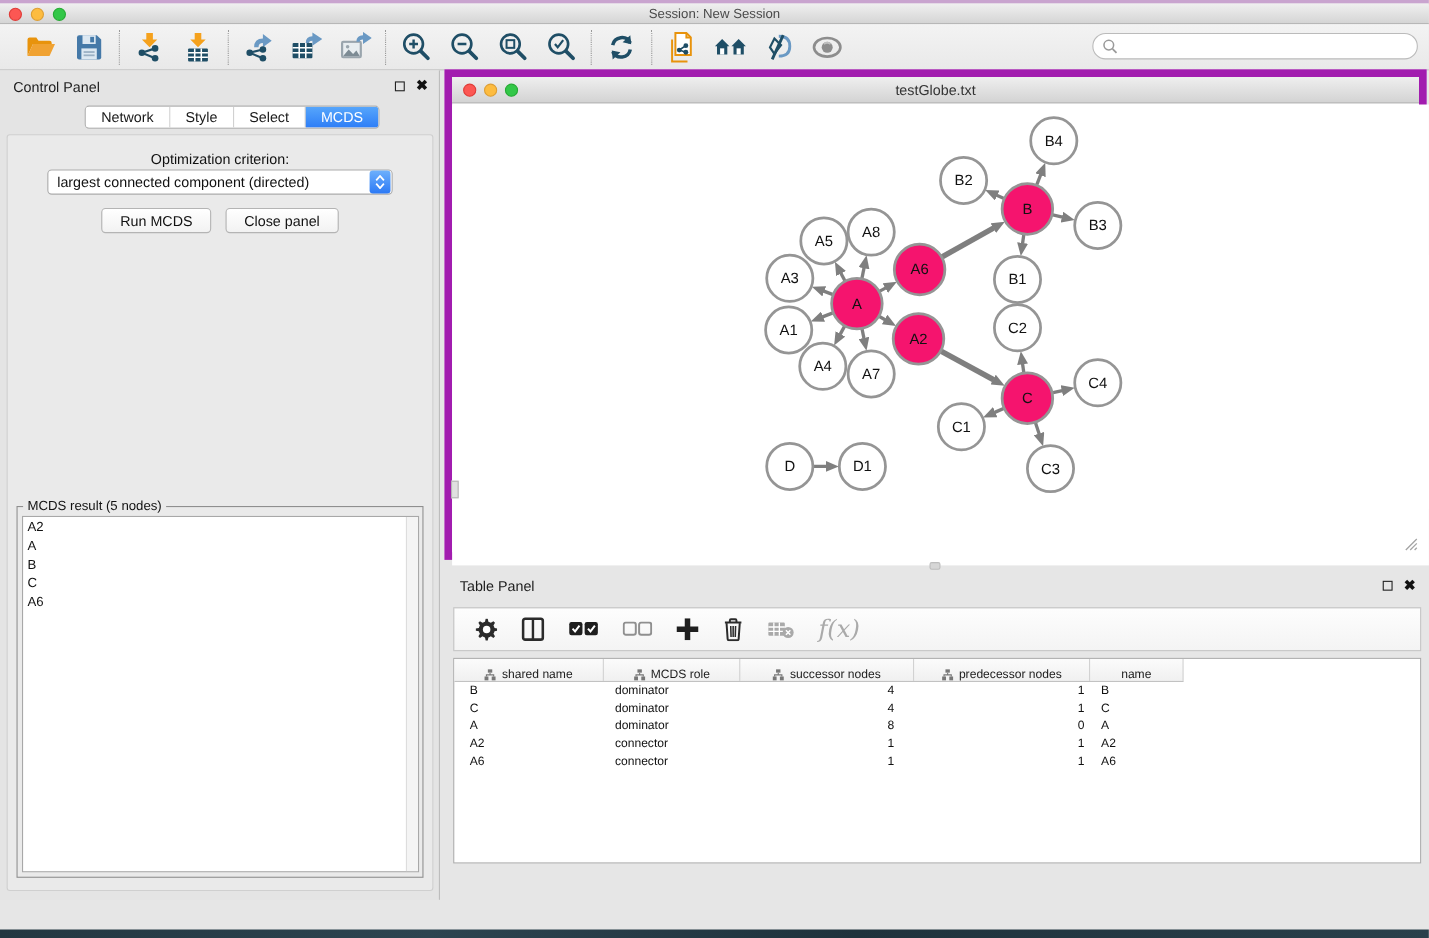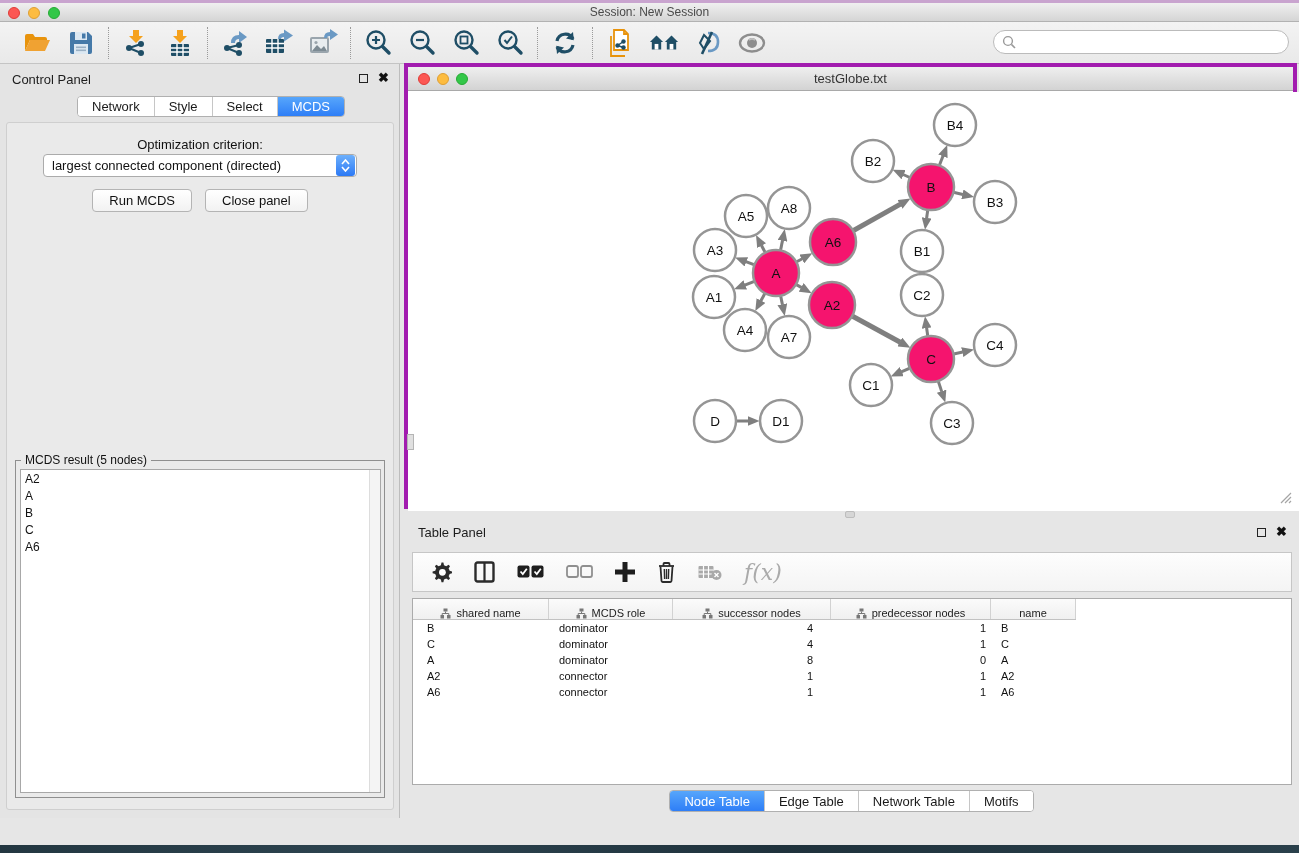--- a/index.html
+++ b/index.html
@@ -66,21 +66,21 @@
   .mcds-legend { position:absolute; left:5px; top:-8px; background:#eaeaea; padding:0 4px;
     font-size:12px; color:#111; }
   .mcds-list { position:absolute; left:4px; top:8px; width:361px; height:324px; background:#fff;
     border:1px solid #a8a8a8; overflow:hidden; }
   .mcds-item { font-size:12px; color:#111; padding:1.5px 0 1.5px 4px; line-height:14px; }
   .mcds-scroll { position:absolute; right:0; top:0; width:11px; height:100%;
     background:#f4f4f4; border-left:1px solid #ddd; }
 
   
   .net-window { position:absolute; left:404px; top:63px; width:893px; height:446px;
-    background:#fff; border:4px solid #a21caf; }
+    background:#fff; border:7px solid #a21caf; }
   .net-titlebar { position:absolute; left:0; top:0; width:100%; height:24px;
     background:linear-gradient(#efefef,#d3d3d3); border-bottom:1px solid #a9a9a9; }
   .net-titlebar .title { position:absolute; left:0; right:0; top:4px; text-align:center;
     font-size:13px; color:#333; }
   .net-lights { position:absolute; left:10px; top:6px; display:flex; gap:7px; }
   .net-content { position:absolute; left:0; top:25px; width:891px; height:419px; background:#fff; }
   .left-grip { position:absolute; left:-1px; top:367px; width:7px; height:16px;
     background:#e0e0e0; border:1px solid #b5b5b5; }
   .resize-grip { position:absolute; right:1px; bottom:1px; width:13px; height:13px; }
 
@@ -608,25 +608,17 @@
           <div class="dt-row">
             <div class="dt-cell" style="width: 136px; text-align: left; padding: 0px 0px 0px 14px;">A6</div>
             <div class="dt-cell" style="width: 124px; text-align: left; padding: 0px 0px 0px 10px;">connector</div>
             <div class="dt-cell" style="width: 158px; text-align: right; padding: 0px 18px 0px 0px;">1</div>
             <div class="dt-cell" style="width: 160px; text-align: right; padding: 0px 5px 0px 0px;">1</div>
             <div class="dt-cell" style="width: 85px; text-align: left; padding: 0px 0px 0px 10px;">A6</div>
           </div>
         </div>
     </div>
 
-    <div class="bottom-tabs">
-      <div class="tab-group">
-        <div class="tab active">Node Table</div>
-        <div class="tab">Edge Table</div>
-        <div class="tab">Network Table</div>
-        <div class="tab">Motifs</div>
-      </div>
-    </div>
   </div>
 
   <div class="bottom-dark"></div>
 
 </div>
 
 </body></html>

